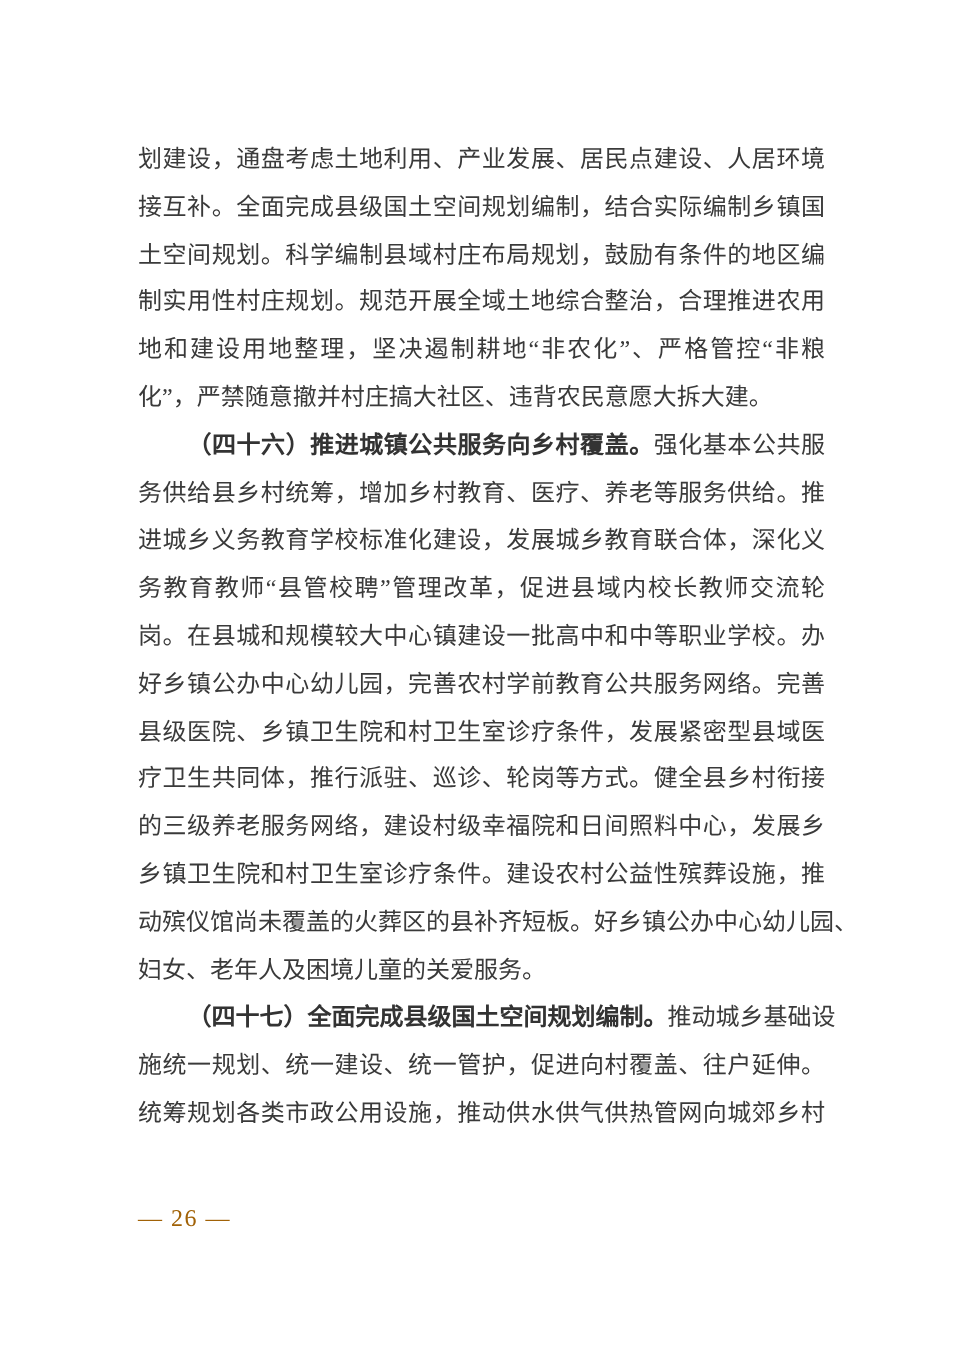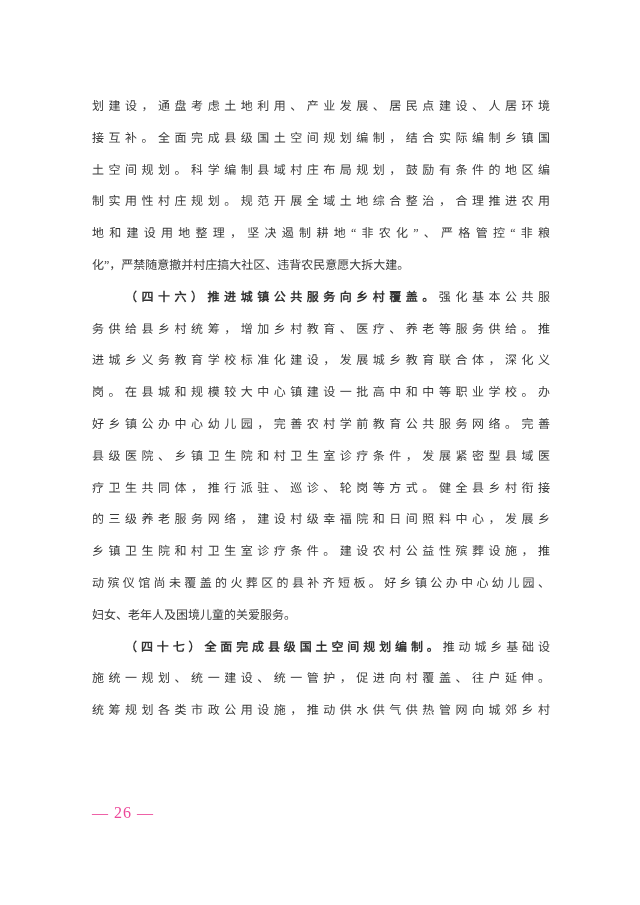--- a/index.html
+++ b/index.html
@@ -18,21 +18,21 @@
     position: absolute;
     inset: 0;
     background: #ffffff;
   }
   .body-text {
     position: absolute;
     left: 92px;
     top: 91px;
     width: 458px;
     color: #3a3a3a;
-    font-size: 12px;
+    font-size: 16px;
     line-height: 31.8px;
   }
   .line {
     text-align: justify;
     text-align-last: justify;
     white-space: nowrap;
     height: 31.8px;
   }
   .line.no-stretch {
     text-align: center;
@@ -42,39 +42,40 @@
     padding-left: 33px;
   }
   .seg-bold {
     font-weight: bold;
     color: #333333;
   }
   .footer {
     position: absolute;
     left: 92px;
     top: 804px;
-    color: #ec4899;
+    color: #a16207;
     font-size: 16px;
     letter-spacing: 1px;
   }
 </style>
 </head>
 <body>
 
 <div class="page">
   <div class="body-text" id="body-text">
       <div class="line"><span class="seg">划建设，通盘考虑土地利用、产业发展、居民点建设、人居环境</span></div>
       <div class="line"><span class="seg">接互补。全面完成县级国土空间规划编制，结合实际编制乡镇国</span></div>
       <div class="line"><span class="seg">土空间规划。科学编制县域村庄布局规划，鼓励有条件的地区编</span></div>
       <div class="line"><span class="seg">制实用性村庄规划。规范开展全域土地综合整治，合理推进农用</span></div>
       <div class="line"><span class="seg">地和建设用地整理，坚决遏制耕地“非农化”、严格管控“非粮</span></div>
       <div class="line no-stretch"><span class="seg">化”，严禁随意撤并村庄搞大社区、违背农民意愿大拆大建。</span></div>
       <div class="line indent"><span class="seg-bold">（四十六）推进城镇公共服务向乡村覆盖。</span><span class="seg">强化基本公共服</span></div>
       <div class="line"><span class="seg">务供给县乡村统筹，增加乡村教育、医疗、养老等服务供给。推</span></div>
       <div class="line"><span class="seg">进城乡义务教育学校标准化建设，发展城乡教育联合体，深化义</span></div>
+      <div class="line"><span class="seg">务教育教师“县管校聘”管理改革，促进县域内校长教师交流轮</span></div>
       <div class="line"><span class="seg">岗。在县城和规模较大中心镇建设一批高中和中等职业学校。办</span></div>
       <div class="line"><span class="seg">好乡镇公办中心幼儿园，完善农村学前教育公共服务网络。完善</span></div>
       <div class="line"><span class="seg">县级医院、乡镇卫生院和村卫生室诊疗条件，发展紧密型县域医</span></div>
       <div class="line"><span class="seg">疗卫生共同体，推行派驻、巡诊、轮岗等方式。健全县乡村衔接</span></div>
       <div class="line"><span class="seg">的三级养老服务网络，建设村级幸福院和日间照料中心，发展乡</span></div>
       <div class="line"><span class="seg">乡镇卫生院和村卫生室诊疗条件。建设农村公益性殡葬设施，推</span></div>
       <div class="line"><span class="seg">动殡仪馆尚未覆盖的火葬区的县补齐短板。好乡镇公办中心幼儿园、</span></div>
       <div class="line no-stretch"><span class="seg">妇女、老年人及困境儿童的关爱服务。</span></div>
       <div class="line indent"><span class="seg-bold">（四十七）全面完成县级国土空间规划编制。</span><span class="seg">推动城乡基础设</span></div>
       <div class="line"><span class="seg">施统一规划、统一建设、统一管护，促进向村覆盖、往户延伸。</span></div>

